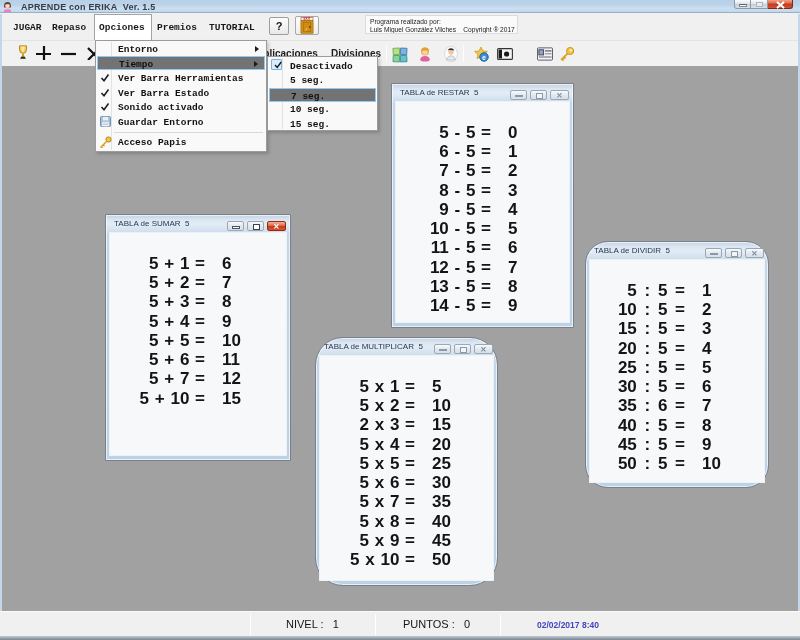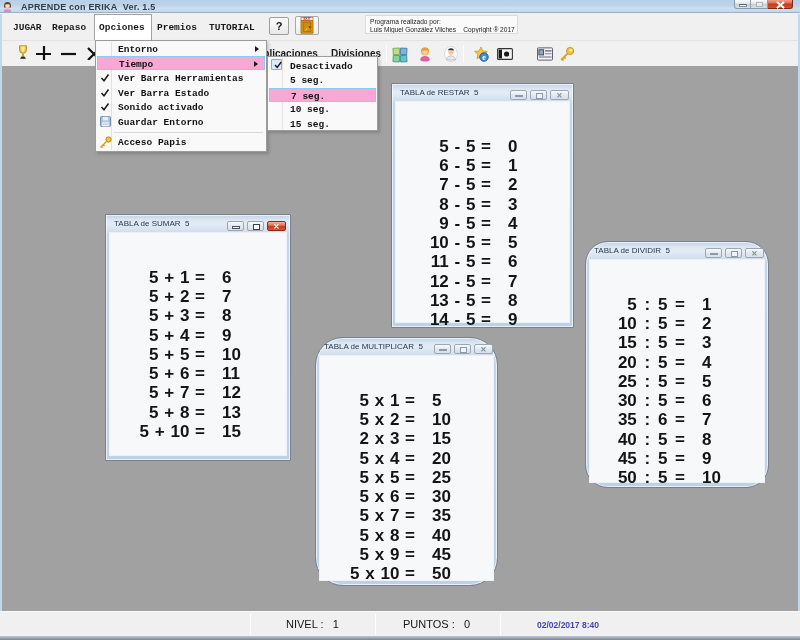--- a/index.html
+++ b/index.html
@@ -48,21 +48,21 @@
 .ssep { position:absolute; top:2px; width:1px; height:21px; background:#bdbdbd; border-right:1px solid #ffffff; }
 .stext { position:absolute; top:6px; }
 #sdate { color:#4343bd; font-size:8.5px; font-weight:bold; top:8px; }
 #bottomstrip { left:0; top:636px; width:800px; height:4px; background:linear-gradient(180deg,#c3cad2,#798491); }
 
 
 .w { position:absolute; border:1px solid #77808d; border-radius:1px;
   background:linear-gradient(180deg,#c2d2e2 0%,#dce7f2 5px,#e3ecf6 9px,#d2e0ee 16px,#c4d6e8 19px,#bed2e6 100%);
   box-shadow:inset 0 0 0 1px rgba(255,255,255,.65); }
 .w .wt { position:absolute; left:8px; top:4px; font-size:8px; color:#24374e; letter-spacing:0; }
-.w .ct { position:absolute; left:3px; right:3px; top:17px; bottom:4px; background:#f7f8f9; border:1px solid #edf2f8; padding-top:35px; }
+.w .ct { position:absolute; left:3px; right:3px; top:17px; bottom:4px; background:#f7f8f9; border:1px solid #edf2f8; padding-top:21px; }
 .wb { position:absolute; top:6px; display:flex; gap:3px; right:4px; }
 .wbtn { position:relative; width:17px; height:10px; flex:0 0 auto; border:1px solid #9aa7b4; border-radius:2px;
   background:linear-gradient(180deg,#f7fafc,#e2e8ee 50%,#d8dfe6); }
 .wb .wbtn:last-child { width:19px; }
 .wbtn.red { border-color:#8e2d13; background:linear-gradient(180deg,#f3b3a0,#e06b49 45%,#c43d1d 55%,#d9552f); }
 .g-dash { position:absolute; left:3.5px; top:3.5px; width:8px; height:3px; background:#fdfdfd; border:1px solid #46525f; }
 .g-max { position:absolute; left:4.5px; top:2px; width:7px; height:6px; border:1.5px solid #39434e; background:#fff; }
 .g-x { position:absolute; width:100%; top:0px; text-align:center; font-size:7.5px; line-height:9px; font-weight:bold; color:#3c4a58; }
 .wbtn.red .g-x { color:#fff; }
 .ina .g-dash { background:#e8edf2; border-color:#8b99a8; height:2.5px; }
@@ -72,21 +72,21 @@
 .row b { flex:0 0 95px; text-align:right; font-weight:bold; word-spacing:1px; }
 .row i { font-style:normal; padding-left:17px; }
 #wdiv .row b { word-spacing:3px; }
 
 
 .menu { position:absolute; background:#f9f9f9; border:1px solid #9b9b9b; box-shadow:2px 2px 3px rgba(0,0,0,.18); z-index:50; }
 #menu1 { left:95px; top:40px; width:172px; height:112px; }
 #menu1 .gut { position:absolute; left:15px; top:1px; bottom:1px; width:1px; background:#e2e2e2; }
 .mrow { position:absolute; left:1px; right:1px; height:14px; font-family:"Liberation Mono",monospace; font-size:9.5px; font-weight:bold; color:#111; }
 .mrow .lbl { position:absolute; left:21px; top:2px; }
-.mrow.hl { background:#f9a8d4; border:1px solid #8ecaf7; }
+.mrow.hl { background:#737373; border:1px solid #8ecaf7; }
 .chksvg { position:absolute; left:3px; top:2px; }
 .mrow .arr { position:absolute; right:6px; top:3.5px; width:0; height:0; border-left:4px solid #1a1a1a; border-top:3.5px solid transparent; border-bottom:3.5px solid transparent; }
 .msep { position:absolute; left:18px; right:3px; height:1px; background:#d8d8d8; }
 #menu2 { left:267px; top:56px; width:111px; height:75px;padding-left:12px; }
 #menu2 .gut { position:absolute; left:14px; top:1px; bottom:1px; width:1px; background:#e2e2e2; }
 #menu2 .lbl { left:21px; }
 .chkbox { position:absolute; left:2px; top:0px; width:11px; height:11px; background:#d9ecfc; border:1px solid #7db2e0; border-radius:1px; }
 </style></head>
 <body>
 
@@ -238,24 +238,20 @@
       </div>
     <div class="row">
         <b>5 + 6 =</b>
         <i>11</i>
       </div>
     <div class="row">
         <b>5 + 7 =</b>
         <i>12</i>
       </div>
     <div class="row">
-        <b>5 + 8 =</b>
-        <i>13</i>
-      </div>
-    <div class="row">
         <b>5 + 10 =</b>
         <i>15</i>
       </div>
   </div>
 </div>
 
 <div class="w ina" style="left:391px;top:83px;width:183px;height:245px;">
   <div class="wt">TABLA de RESTAR&nbsp; 5</div>
   <div class="wb">
     <div class="wbtn">

